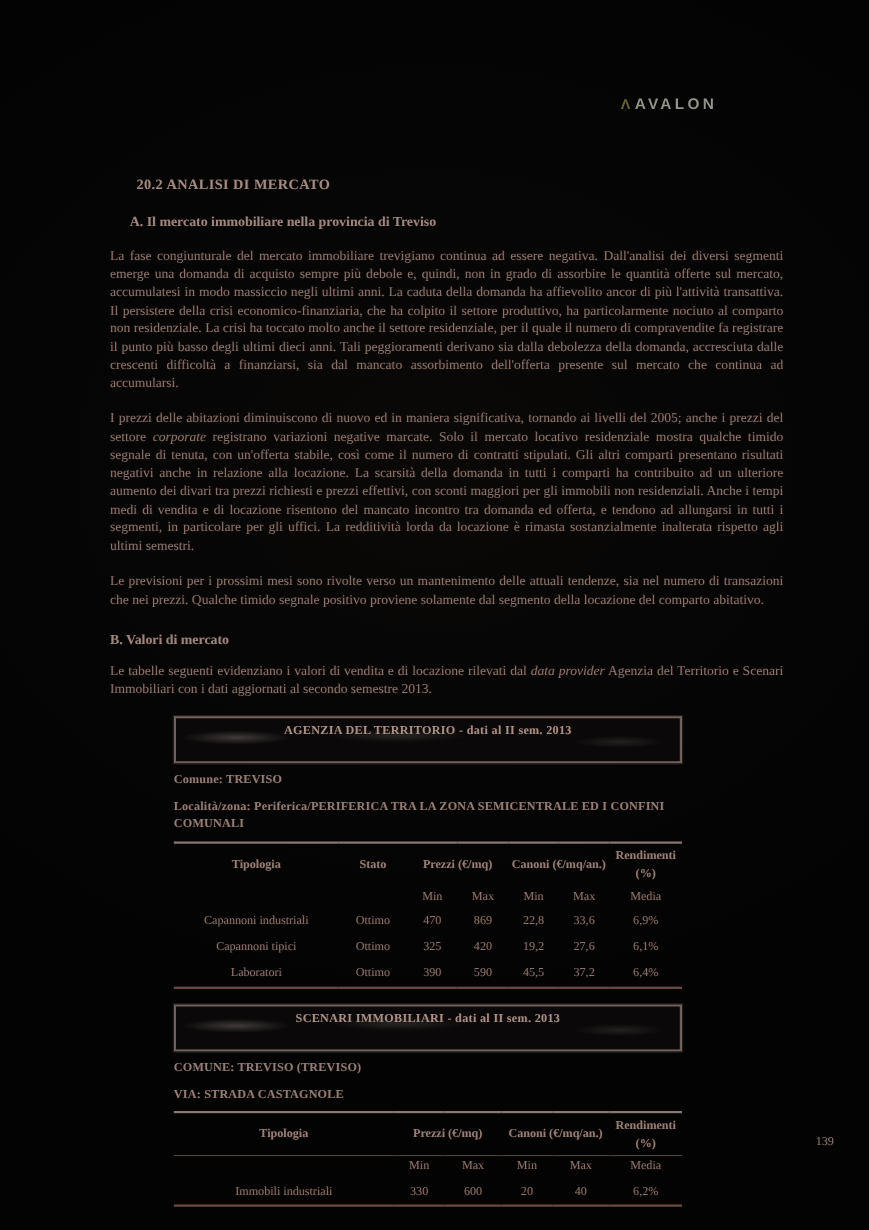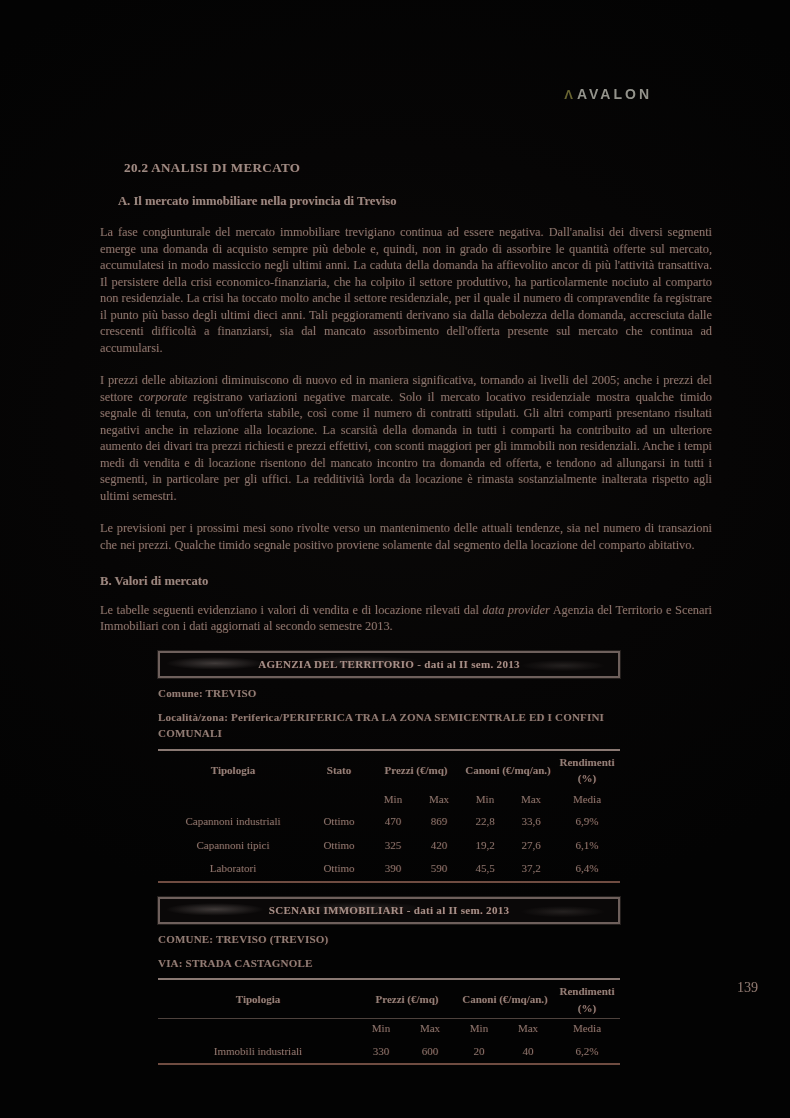--- a/index.html
+++ b/index.html
@@ -36,36 +36,36 @@
   .tablock{margin-left:58px;width:462px;margin-bottom:14px;}
   .tbar{
     box-sizing:border-box;width:462px;
     border:2px solid #6e605c;outline:1px solid #241f1d;
     background:
       radial-gradient(ellipse 70px 9px at 12% 45%, rgba(145,135,132,0.40), transparent 70%),
       radial-gradient(ellipse 90px 9px at 44% 40%, rgba(120,110,106,0.28), transparent 70%),
       radial-gradient(ellipse 60px 8px at 88% 55%, rgba(130,120,116,0.22), transparent 70%),
       #0a0808;
     color:#a39089;font-weight:bold;font-size:11px;
-    text-align:center;padding:3px 0 4px;letter-spacing:0.3px;
+    text-align:center;padding:3px 0 20px;letter-spacing:0.3px;
   }
   .tmeta{font-weight:bold;font-size:11px;color:#8d7d76;margin-top:7px;letter-spacing:0.2px;}
   table.vals{
     border-collapse:collapse;width:462px;margin-top:7px;
     font-size:11px;color:#84746d;
   }
   table.vals th{font-weight:bold;color:#8f7f78;padding:3px 0 2px;text-align:center;}
   table.vals thead tr.main th{border-top:2px solid #8a7973;border-bottom:1px solid #43393500;}
   table.vals thead tr.sub th{font-weight:normal;padding:1px 0 3px;color:#84746d;}
   table.vals tbody td{padding:3px 0 4px;text-align:center;}
   table.vals tbody tr:last-child td{border-bottom:2px solid #6f4c41;}
   #t2 thead tr.main th{border-bottom:1px solid #4e423d;}
   .pagenum{
-    position:absolute;top:980px;right:32px;
-    color:#897c74;font-size:14px;
+    position:absolute;top:1032px;right:32px;
+    color:#897c74;font-size:11px;
     text-shadow:0.6px 0 0.5px rgba(150,45,35,0.3);
     filter:blur(0.25px);
   }
 </style>
 </head>
 <body>
 
 <div class="page">
 
   <div class="logo">

